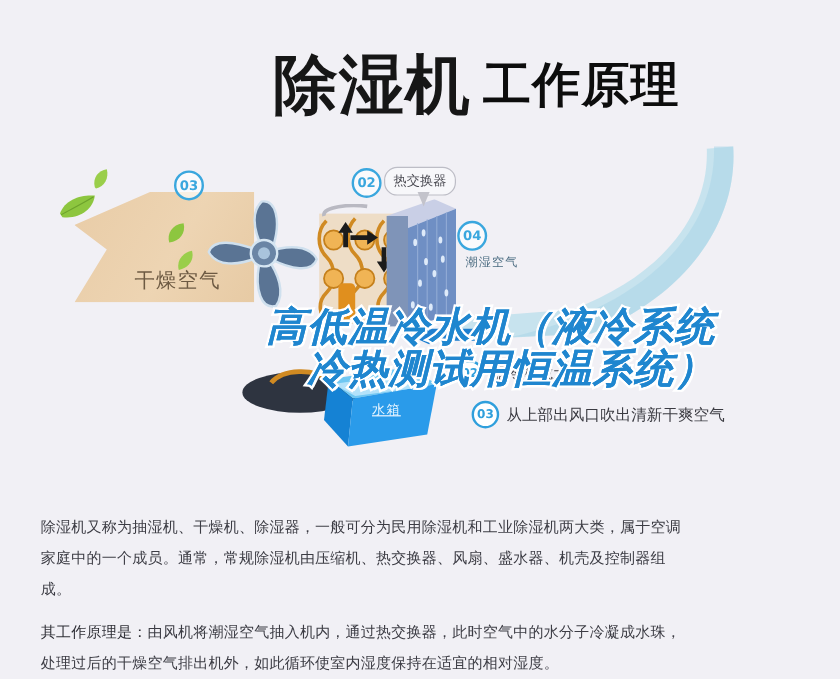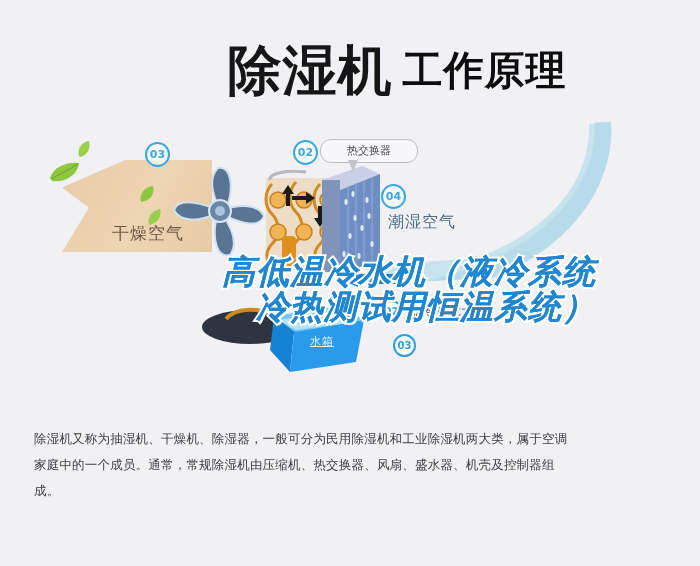--- a/index.html
+++ b/index.html
@@ -49,39 +49,39 @@
     letter-spacing:1px;white-space:nowrap;
   }
 
   
   #moist-swoosh{
     position:absolute;left:365px;top:6px;width:250px;height:175px;
     background:transparent;
   }
   #moist-swoosh svg{display:block;}
   #moist-label{
-    position:absolute;left:388px;top:100px;font-size:16px;color:#4a6b80;
+    position:absolute;left:388px;top:100px;font-size:10px;color:#4a6b80;
     letter-spacing:1px;white-space:nowrap;
   }
 
   
   .badge{
     position:absolute;width:21px;height:21px;border-radius:50%;
     border:2px solid #3aa7de;color:#3aa7de;background:rgba(255,255,255,.65);
     font-size:11px;font-weight:bold;display:flex;align-items:center;
     justify-content:center;font-family:"DejaVu Sans",sans-serif;
   }
   #badge-03{left:145px;top:30px;}
   #badge-02{left:293px;top:28px;}
   #badge-01{left:381px;top:72px;}
 
   
   #hx-callout{
     position:absolute;left:320px;top:27px;
-    padding:3px 26px 4px;border:1px solid #bdbdc6;border-radius:11px;
+    padding:3px 7px 4px;border:1px solid #bdbdc6;border-radius:11px;
     background:#f7f7fa;font-size:11px;color:#4a4a52;white-space:nowrap;
   }
   #hx-callout-tail{
     position:absolute;left:348px;top:48px;width:0;height:0;
     border-left:5px solid transparent;border-right:5px solid transparent;
     border-top:12px solid #c3c3cb;
   }
 
   
   #fan{position:absolute;left:168px;top:48px;width:106px;height:104px;}
@@ -278,31 +278,33 @@
 
     <div id="hx-callout">热交换器</div>
     <div id="hx-callout-tail"></div>
 
     <div class="step-line" id="step-02-line">
       <span class="step-badge">02</span>
       <span>器冷凝成水珠</span>
     </div>
     <div class="step-line" id="step-03-line">
       <span class="step-badge">03</span>
+      <span>从上部出风口吹出清新干爽空气</span>
     </div>
   </div>
 
   <div id="overlay-headline">
     <span class="ovl-wrap">
       <span class="ovl">高低温冷水机（液冷系统</span>
       <span class="ovl ovl-front">高低温冷水机（液冷系统</span>
     </span>
     <span class="ovl-wrap">
       <span class="ovl">冷热测试用恒温系统）</span>
       <span class="ovl ovl-front">冷热测试用恒温系统）</span>
     </span>
   </div>
 
   <div id="body-text">
     <p class="para">除湿机又称为抽湿机、干燥机、除湿器，一般可分为民用除湿机和工业除湿机两大类，属于空调家庭中的一个成员。通常，常规除湿机由压缩机、热交换器、风扇、盛水器、机壳及控制器组成。</p>
+    <p class="para"><span class="lead">其工作原理是：</span><span>由风机将潮湿空气抽入机内，通过热交换器，此时空气中的水分子冷凝成水珠，处理过后的干燥空气排出机外，如此循环使室内湿度保持在适宜的相对湿度。</span></p>
   </div>
 
 </div>
 
 </body></html>

